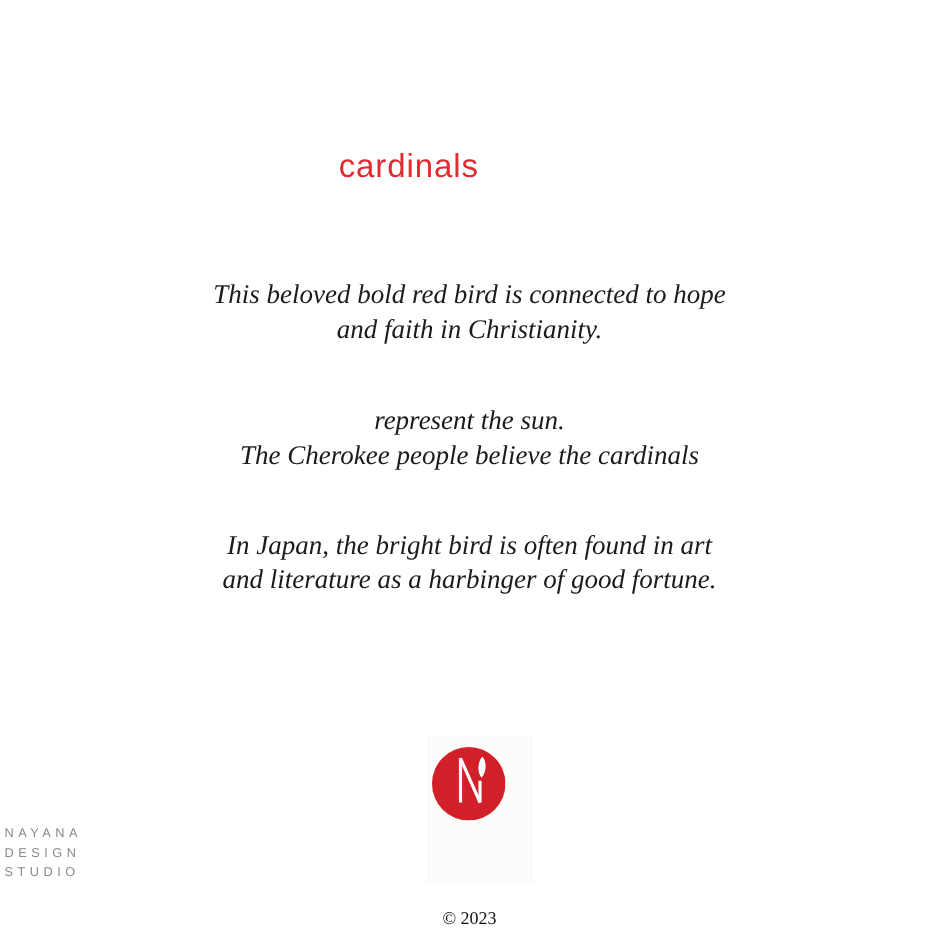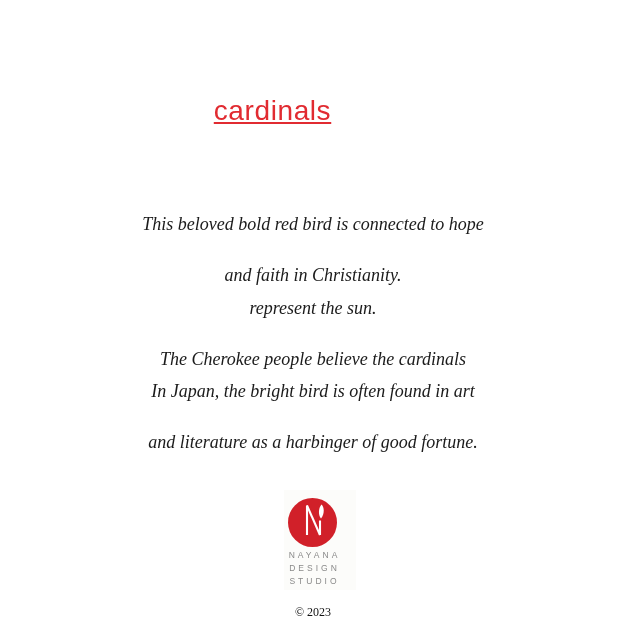--- a/index.html
+++ b/index.html
@@ -23,26 +23,25 @@
     inset:0;
     background:var(--background);
   }
   .title{
     position:absolute;
     top:99px;
     left:0;
     width:545px;
     text-align:center;
     font-family:"Liberation Sans", sans-serif;
-    font-size:28px;
+    font-size:22px;
     font-weight:400;
     letter-spacing:0.6px;
     color:var(--accent);
     line-height:24px;
-    text-decoration:underline;
   }
   .subtitle{
     position:absolute;
     top:127px;
     left:0;
     width:626px;
     text-align:center;
     font-family:"Liberation Sans", sans-serif;
     font-size:18px;
     font-weight:400;
@@ -54,21 +53,21 @@
     position:absolute;
     left:0;
     width:626px;
     text-align:center;
     font-family:"Liberation Serif", serif;
     font-style:italic;
     font-size:18px;
     color:var(--body-text);
     line-height:23px;
   }
-  .fact .line{display:block;margin-top:28px;}
+  .fact .line{display:block;}
   .fact-1{top:185px;}
   .fact-2{top:269px;}
   .fact-3{top:352px;}
   .logo-block-bg{
     position:absolute;
     top:490px;
     left:284px;
     width:72px;
     height:100px;
     background:#fcfcfa;
@@ -78,21 +77,21 @@
     top:498px;
     left:288px;
     width:49px;
     height:49px;
   }
   .brand{
     position:absolute;
     top:549px;
     left:0;
     width:626px;
-    text-align:center;
+    text-align:left;
     color:var(--brand-gray);
     font-family:"Liberation Sans", sans-serif;
     font-size:8.5px;
     letter-spacing:3px;
     padding-left:3px; 
     line-height:13.2px;
     font-weight:400;
   }
   .brand .brand-line{display:block;}
   .copyright{

